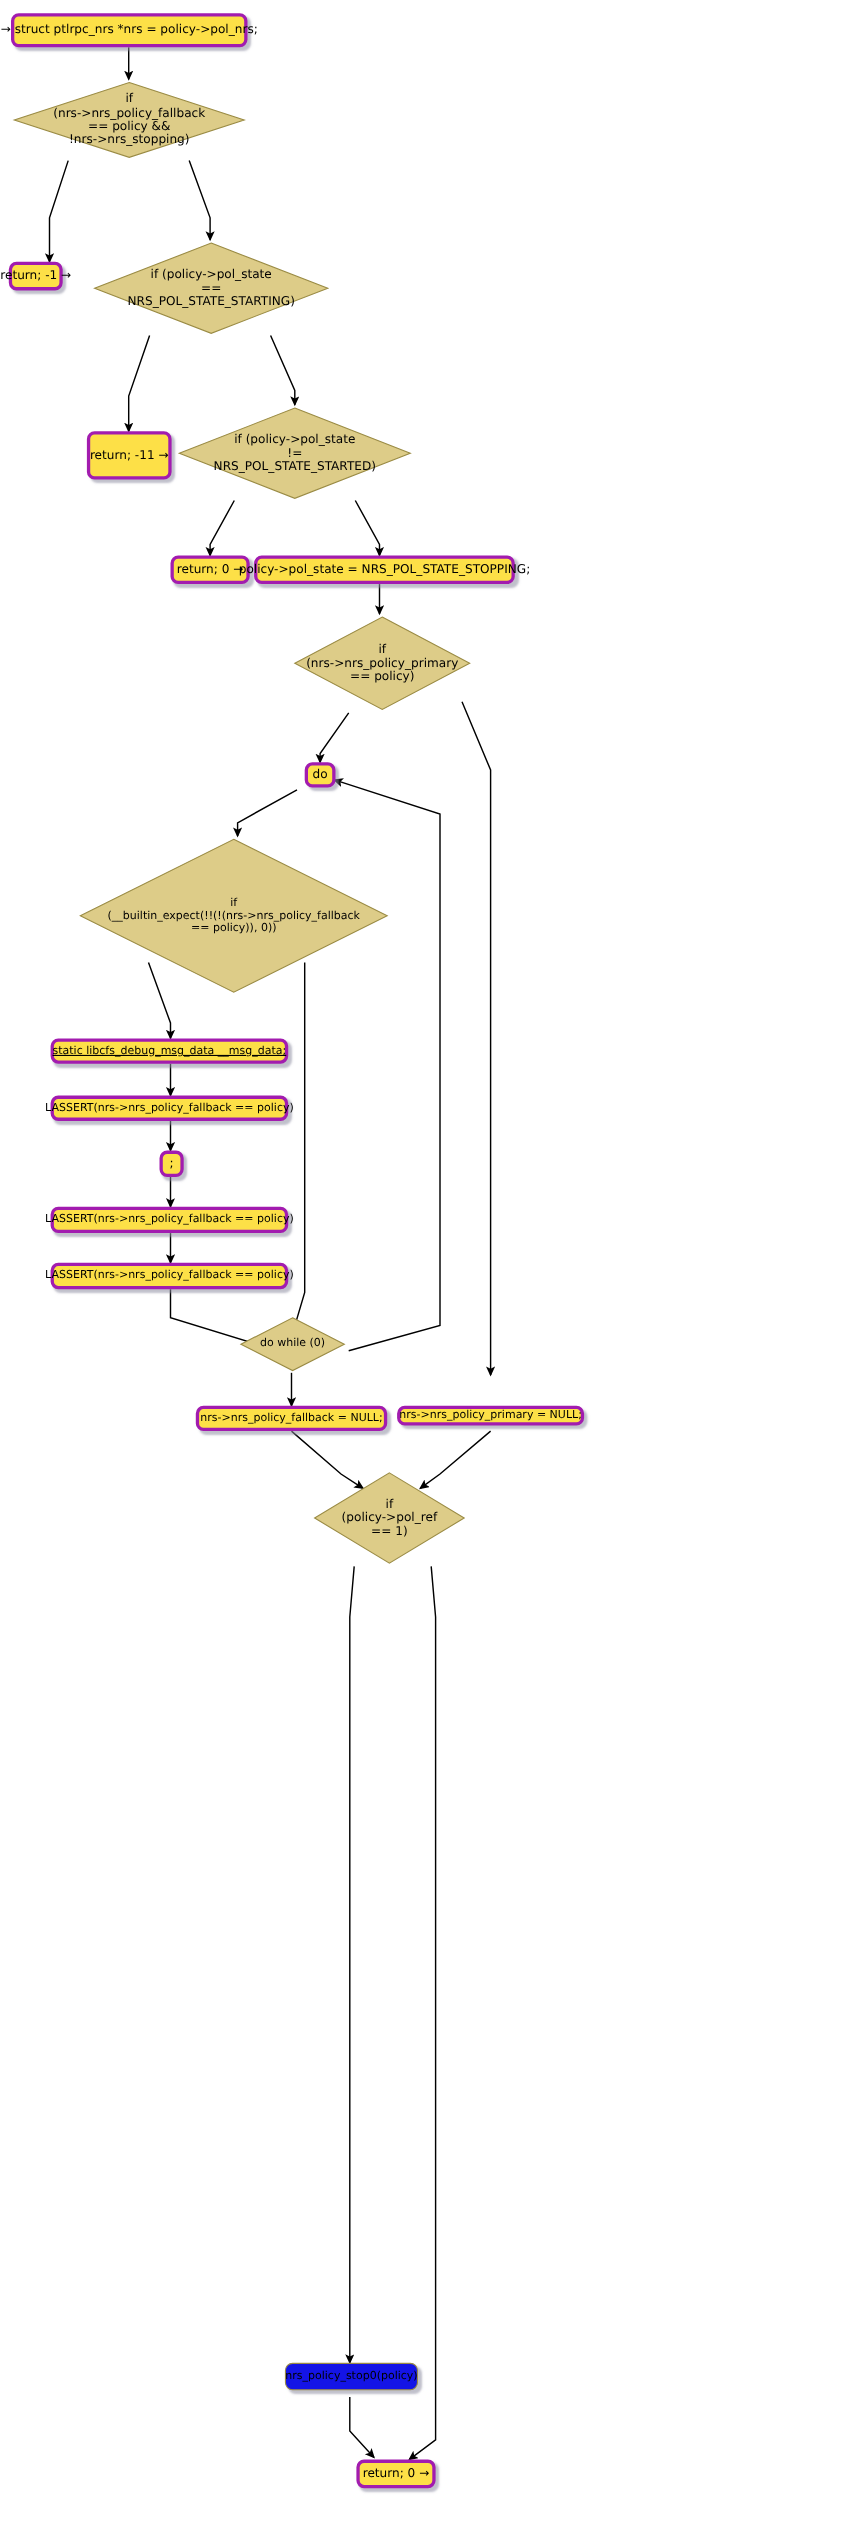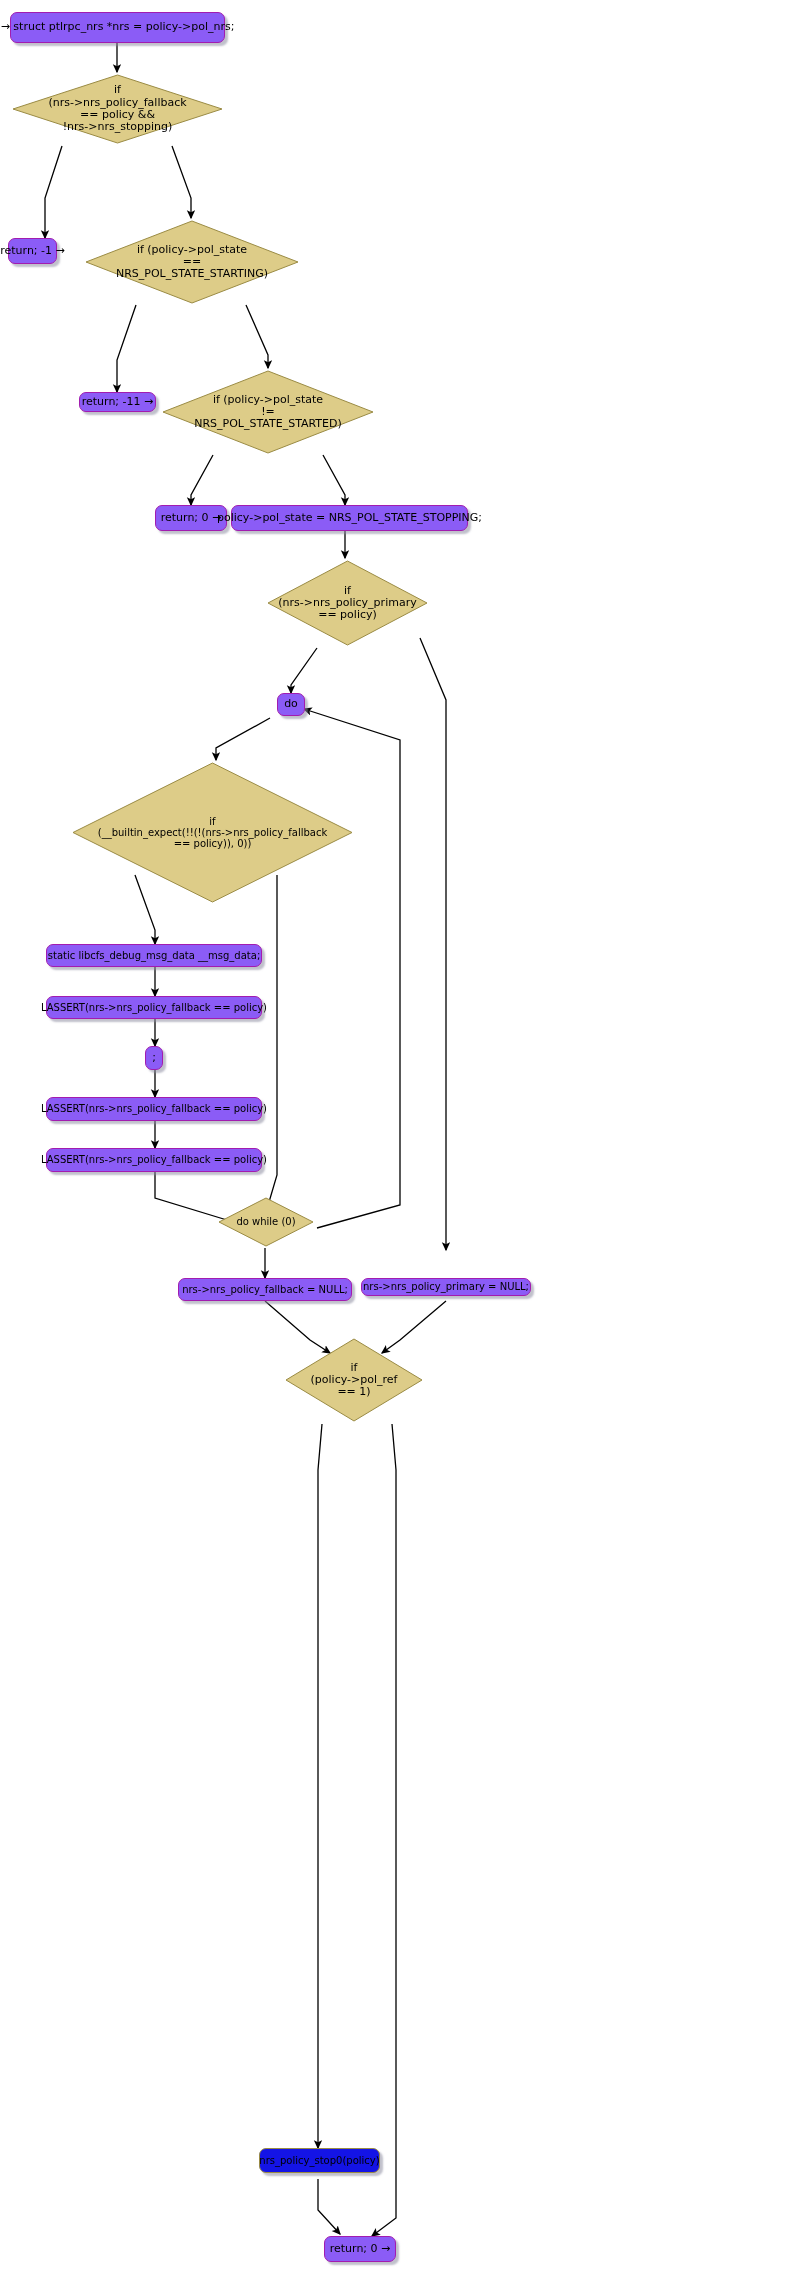--- a/index.html
+++ b/index.html
@@ -33,22 +33,22 @@
     display: flex;
     align-items: center;
     justify-content: center;
     text-align: center;
     white-space: pre;
     line-height: 1.12;
     color: #000000;
   }
   
   .box {
-    background: #8b5cf6;
-    border: 1px solid #a21caf;
+    background: #fde047;
+    border: 3px solid #a21caf;
     border-radius: 7px;
     box-shadow: 3px 3px 2px rgba(140,140,160,0.55);
     font-size: 11px;
     padding: 3px 8px;
   }
   .box.highlight {
     background: #1414E6;
     border: 1px solid #9A8B44;
     color: #000000;
   }
@@ -157,21 +157,21 @@
 
   <div class="node diamond" style="left:83px; top:218px; width:218px; height:88px;">
     <svg class="dshape" viewBox="0 0 218 88" preserveAspectRatio="none">
       <polygon points="109,3 215,44 109,85 3,44" fill="#DDCC88" stroke="#9A8B44" stroke-width="1"></polygon>
     </svg>
     <span class="dlabel">if (policy-&gt;pol_state
 ==
 NRS_POL_STATE_STARTING)</span>
   </div>
 
-  <div class="node box" style="left:79px; top:392px; width:77px; height:20px;">
+  <div class="node box" style="left:79px; top:392px; width:77px; height:44px;">
     <span>return; -11 →</span>
   </div>
 
   <div class="node diamond" style="left:160px; top:368px; width:216px; height:88px;">
     <svg class="dshape" viewBox="0 0 216 88" preserveAspectRatio="none">
       <polygon points="108,3 213,44 108,85 3,44" fill="#DDCC88" stroke="#9A8B44" stroke-width="1"></polygon>
     </svg>
     <span class="dlabel">if (policy-&gt;pol_state
 !=
 NRS_POL_STATE_STARTED)</span>
@@ -200,21 +200,21 @@
 
   <div class="node diamond" style="left:70px; top:760px; width:285px; height:145px;">
     <svg class="dshape" viewBox="0 0 285 145" preserveAspectRatio="none">
       <polygon points="142.5,3 282,72.5 142.5,142 3,72.5" fill="#DDCC88" stroke="#9A8B44" stroke-width="1"></polygon>
     </svg>
     <span class="dlabel tiny">if
 (__builtin_expect(!!(!(nrs-&gt;nrs_policy_fallback
 == policy)), 0))</span>
   </div>
 
-  <div class="node box" style="left:46px; top:944px; width:216px; height:23px;">
+  <div class="node box" style="left:46px; top:944px; width:216px; height:23px;text-decoration:underline;">
     <span class="tiny">static libcfs_debug_msg_data __msg_data;</span>
   </div>
 
   <div class="node box" style="left:46px; top:996px; width:216px; height:23px;">
     <span class="tiny">LASSERT(nrs-&gt;nrs_policy_fallback == policy)</span>
   </div>
 
   <div class="node box" style="left:145px; top:1046px; width:18px; height:24px;">
     <span>;</span>
   </div>

